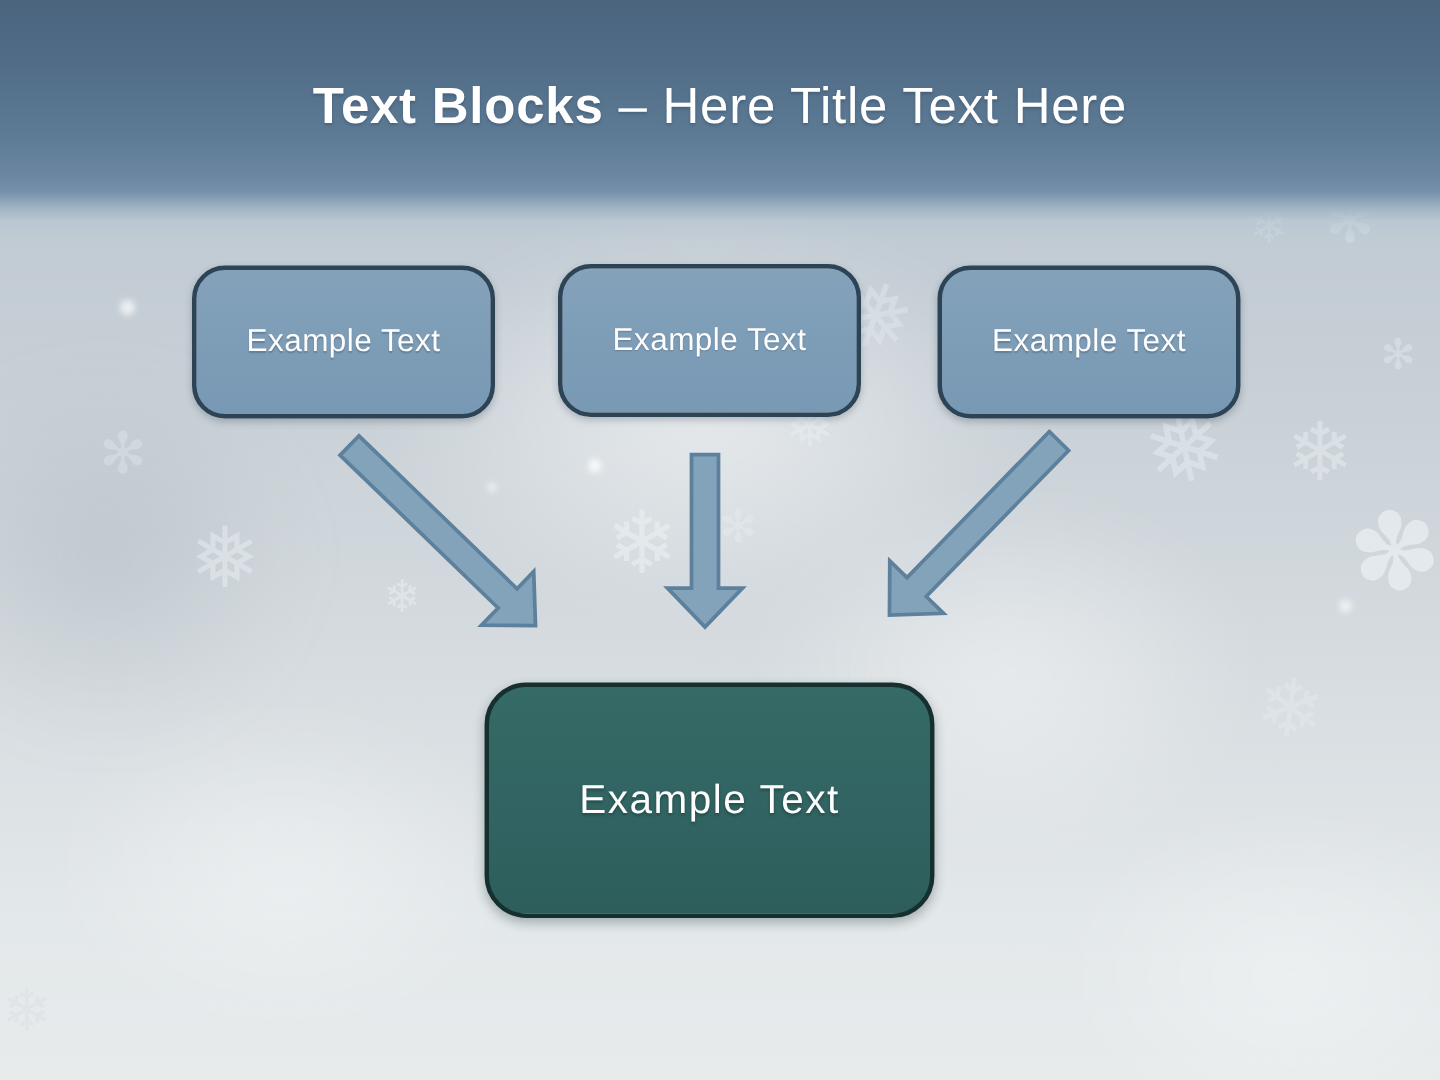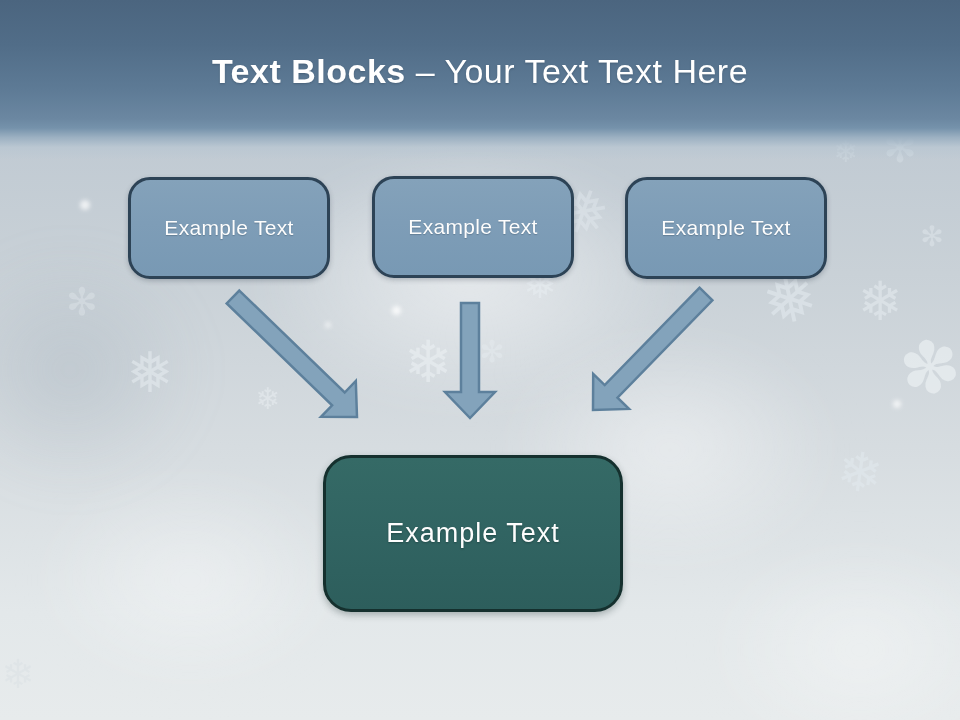--- a/index.html
+++ b/index.html
@@ -89,21 +89,21 @@
     <span class="sf" style="left:18px;top:674px;font-size:40px;opacity:.35;color:#d5dde2;transform:translate(-50%,-50%);">❄</span>
     <span class="sf" style="left:860px;top:473px;font-size:54px;opacity:.5;color:#e3ebf0;transform:translate(-50%,-50%) rotate(8deg);">❄</span>
 
     <div class="dot" style="left:392px;top:306px;width:9px;height:9px;opacity:.8;"></div>
     <div class="dot" style="left:325px;top:322px;width:6px;height:6px;opacity:.6;"></div>
     <div class="dot" style="left:893px;top:400px;width:8px;height:8px;opacity:.7;"></div>
     <div class="dot" style="left:80px;top:200px;width:10px;height:10px;opacity:.7;"></div>
   </div>
 
   <div class="header">
-    <h1 class="title"><span class="t-bold">Text Blocks</span><span> – </span><span>Your Text Text Here</span></h1>
+    <h1 class="title"><span class="t-bold">Text Blocks</span><span> – </span><span>Here Title Text Here</span></h1>
   </div>
 
   <svg class="arrows" width="960" height="720" viewBox="0 0 960 720">
     <polygon points="239.3,290.6 344.7,392.5 355.8,381.0 357,417 321.0,416.8 332.1,405.3 226.7,303.4"></polygon>
     <polygon points="461,303 479,303 479,392 495,392 470,418 445,392 461,392"></polygon>
     <polygon points="699.6,287.7 604.7,385.1 593.2,373.9 593,410 629.0,408.9 617.5,397.7 712.4,300.3"></polygon>
   </svg>
 
   <div class="tbox p1">
     <span class="lbl">Example Text</span>

